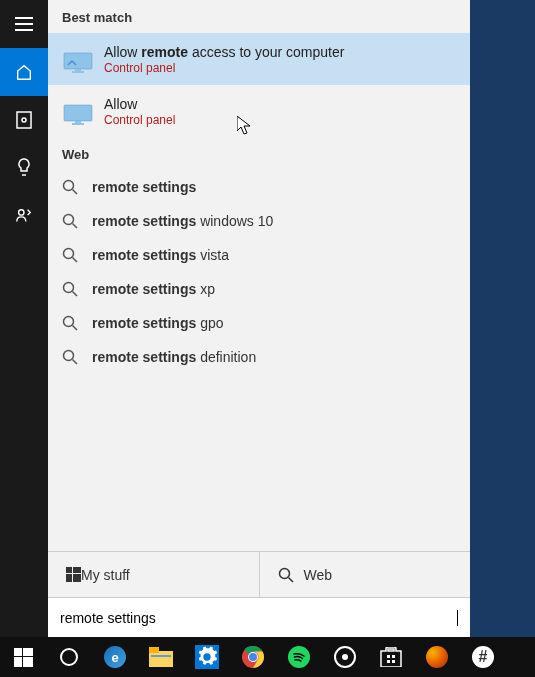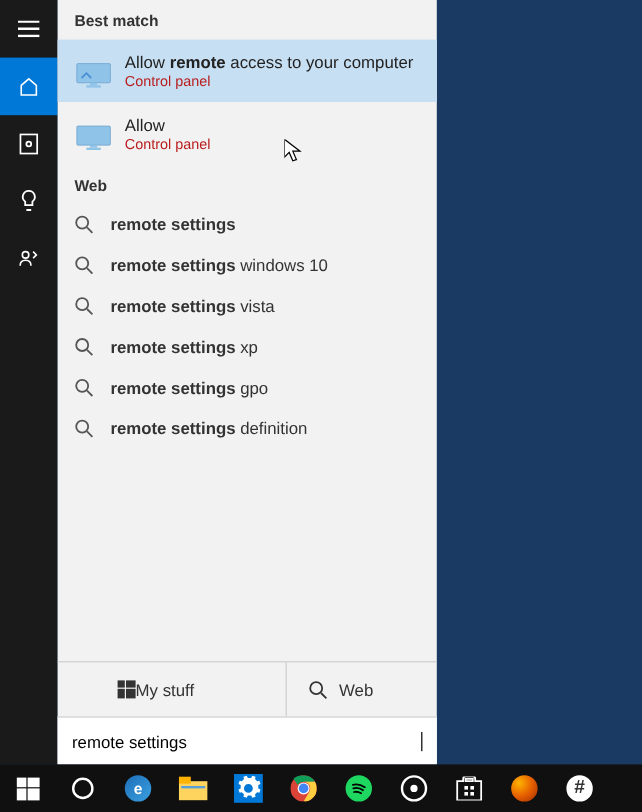--- a/index.html
+++ b/index.html
@@ -1,33 +1,33 @@
 <!DOCTYPE html>
 <html><head>
   <meta charset="utf-8">
   <style>
     * { margin: 0; padding: 0; box-sizing: border-box; font-family: "Segoe UI", Arial, sans-serif; }
     body { width: 535px; height: 677px; background: #1b3a63; position: relative; overflow: hidden; }
     .sidebar { position: absolute; left: 0; top: 0; width: 48px; height: 637px; background: #1a1a1a; display: flex; flex-direction: column; }
     .sidebar-item { width: 48px; height: 48px; display: flex; align-items: center; justify-content: center; color: #fff; cursor: pointer; }
     .sidebar-item.active { background: #0078d7; }
-    .panel { position: absolute; left: 48px; top: 0; width: 316px; height: 637px; background: #f2f2f2; display: flex; flex-direction: column; }
+    .panel { position: absolute; left: 48px; top: 0; width: 422px; height: 637px; background: #f2f2f2; display: flex; flex-direction: column; }
     .section-header { font-weight: 600; font-size: 13px; color: #333; padding: 10px 14px 8px; }
     .result { display: flex; align-items: flex-end; padding: 10px 14px; cursor: pointer; }
     .result.selected { background: #c7dff2; }
     .result-icon { width: 32px; height: 24px; margin-right: 10px; flex-shrink: 0; }
     .result-text { display: flex; flex-direction: column; }
     .result-title { font-size: 14px; color: #222; line-height: 1.3; }
     .result-sub { font-size: 12px; color: #b91c1c; }
     .web-list { display: flex; flex-direction: column; }
     .web-item { display: flex; align-items: center; padding: 9px 14px; cursor: pointer; }
     .web-item .mag { width: 16px; height: 16px; margin-right: 14px; color: #555; flex-shrink: 0; }
     .web-item span { font-size: 14px; color: #333; }
     .filters { display: flex; border-top: 1px solid #ccc; height: 46px; margin-top: auto; }
-    .filter { flex: 1; display: flex; align-items: center; justify-content: flex-start; padding-left: 18px; font-size: 14px; color: #333; cursor: pointer; margin-left: 32px; }
+    .filter { flex: 1; display: flex; align-items: center; justify-content: flex-start; padding-left: 18px; font-size: 14px; color: #333; cursor: pointer; }
     .filter + .filter { border-left: 1px solid #ccc; }
     .filter svg, .filter .win-sq { margin-right: 10px; }
     .search-box { height: 40px; background: #fff; border-top: 1px solid #ccc; display: flex; align-items: center; padding: 0 12px; }
     .search-input { border: none; outline: none; font-size: 14px; width: 100%; background: transparent; }
     .caret { display: inline-block; width: 1px; height: 16px; background: #000; animation: blink 1s step-end infinite; vertical-align: middle; }
     @keyframes blink { 50% { opacity: 0; } }
     .taskbar { position: absolute; left: 0; bottom: 0; width: 535px; height: 40px; background: #101010; display: flex; align-items: center; }
     .tb-item { width: 46px; height: 40px; display: flex; align-items: center; justify-content: center; cursor: pointer; }
     .win-logo { display: grid; grid-template-columns: 8px 10px; grid-template-rows: 8px 10px; gap: 1px; }
     .win-logo div { background: #fff; }

